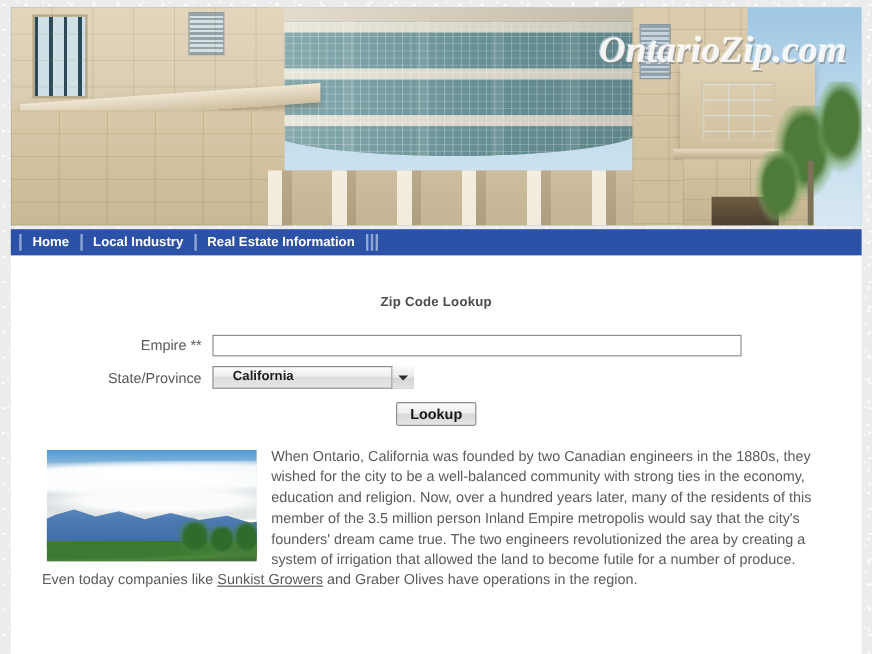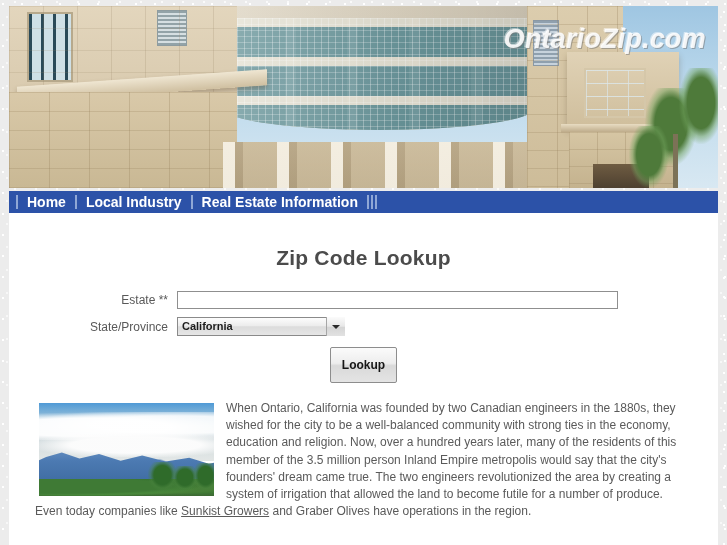--- a/index.html
+++ b/index.html
@@ -264,22 +264,22 @@
     position: absolute;
     left: 664px; top: 128px;
     width: 5px; height: 54px;
     background: #7c7257;
   }
 
   .logo {
     position: absolute;
     right: 12px;
     top: 18px;
-    font-family: Liberation Sans, sans-serif;
-    font-size: 27px;
+    font-family: Liberation Serif, serif;
+    font-size: 31px;
     font-style: italic;
     font-weight: bold;
     color: rgba(255,255,255,.88);
     text-shadow:
       1px 1px 0 rgba(120,120,120,.55),
       -1px -1px 0 rgba(255,255,255,.5);
     letter-spacing: .2px;
     white-space: nowrap;
   }
 
@@ -298,21 +298,21 @@
   }
   .nav-sep {
     width: 2px;
     height: 14px;
     background: #8fa7d6;
     flex: 0 0 auto;
     margin: 0 1px;
   }
   .nav-item {
     color: #ffffff;
-    font-size: 14px;
+    font-size: 11px;
     font-weight: bold;
     padding: 0 8px;
     line-height: 22px;
     white-space: nowrap;
     text-decoration: none;
     cursor: pointer;
     flex: 0 0 auto;
   }
 
   
@@ -322,21 +322,21 @@
     top: 213px;
     width: 709px;
     height: 332px;
     background: #ffffff;
     box-sizing: border-box;
   }
 
   .page-title {
     text-align: center;
     margin: 33px 0 0 0;
-    font-size: 21px;
+    font-size: 11px;
     font-weight: bold;
     color: #4b4b4b;
     letter-spacing: .2px;
   }
 
   .form {
     margin-top: 21px;
   }
   .form-row {
     display: flex;
@@ -374,21 +374,21 @@
     width: 100%;
     height: 19px;
     border: 1px solid #8a8a8a;
     box-sizing: border-box;
     background: linear-gradient(180deg, #fdfdfd 0%, #ededed 44%, #dcdcdc 52%, #e6e6e6 100%);
     font-family: "Liberation Sans", sans-serif;
     font-size: 11px;
     font-weight: bold;
     color: #1c1c1c;
     line-height: 17px;
-    padding-left: 4px;
+    padding-left: 16px;
     cursor: pointer;
   }
   .select-arrow {
     position: absolute;
     right: 0; top: 0;
     width: 19px; height: 19px;
     border-left: 1px solid #a6a6a6;
     box-sizing: border-box;
     background: linear-gradient(180deg, #fbfbfb 0%, #e8e8e8 48%, #d5d5d5 55%, #e2e2e2 100%);
     cursor: pointer;
@@ -402,21 +402,21 @@
     border-top: 4px solid #2a2a2a;
   }
 
   .btn-row {
     display: flex;
     justify-content: center;
     margin-top: 11px;
   }
   .lookup-btn {
     min-width: 58px;
-    height: 36px;
+    height: 20px;
     border: 1px solid #8d8d8d;
     border-radius: 2px;
     background: linear-gradient(180deg, #fbfbfb 0%, #ededed 45%, #d9d9d9 52%, #e4e4e4 100%);
     font-family: "Liberation Sans", sans-serif;
     font-size: 12px;
     font-weight: bold;
     color: #161616;
     padding: 0 11px;
     cursor: pointer;
   }
@@ -555,21 +555,21 @@
     <div class="nav-sep"></div>
   </div>
 
   <div class="content">
 
     <h1 class="page-title">Zip Code Lookup</h1>
 
     <div class="form">
 
       <div class="form-row">
-        <div class="form-label">Estate **</div>
+        <div class="form-label">Empire **</div>
         <input class="text-input" type="text" value="" style="">
       </div>
 
 
       <div class="form-row">
         <div class="form-label">State/Province</div>
         <div class="select-wrap">
           <div class="select-box">California</div>
           <div class="select-arrow"></div>
         </div>

